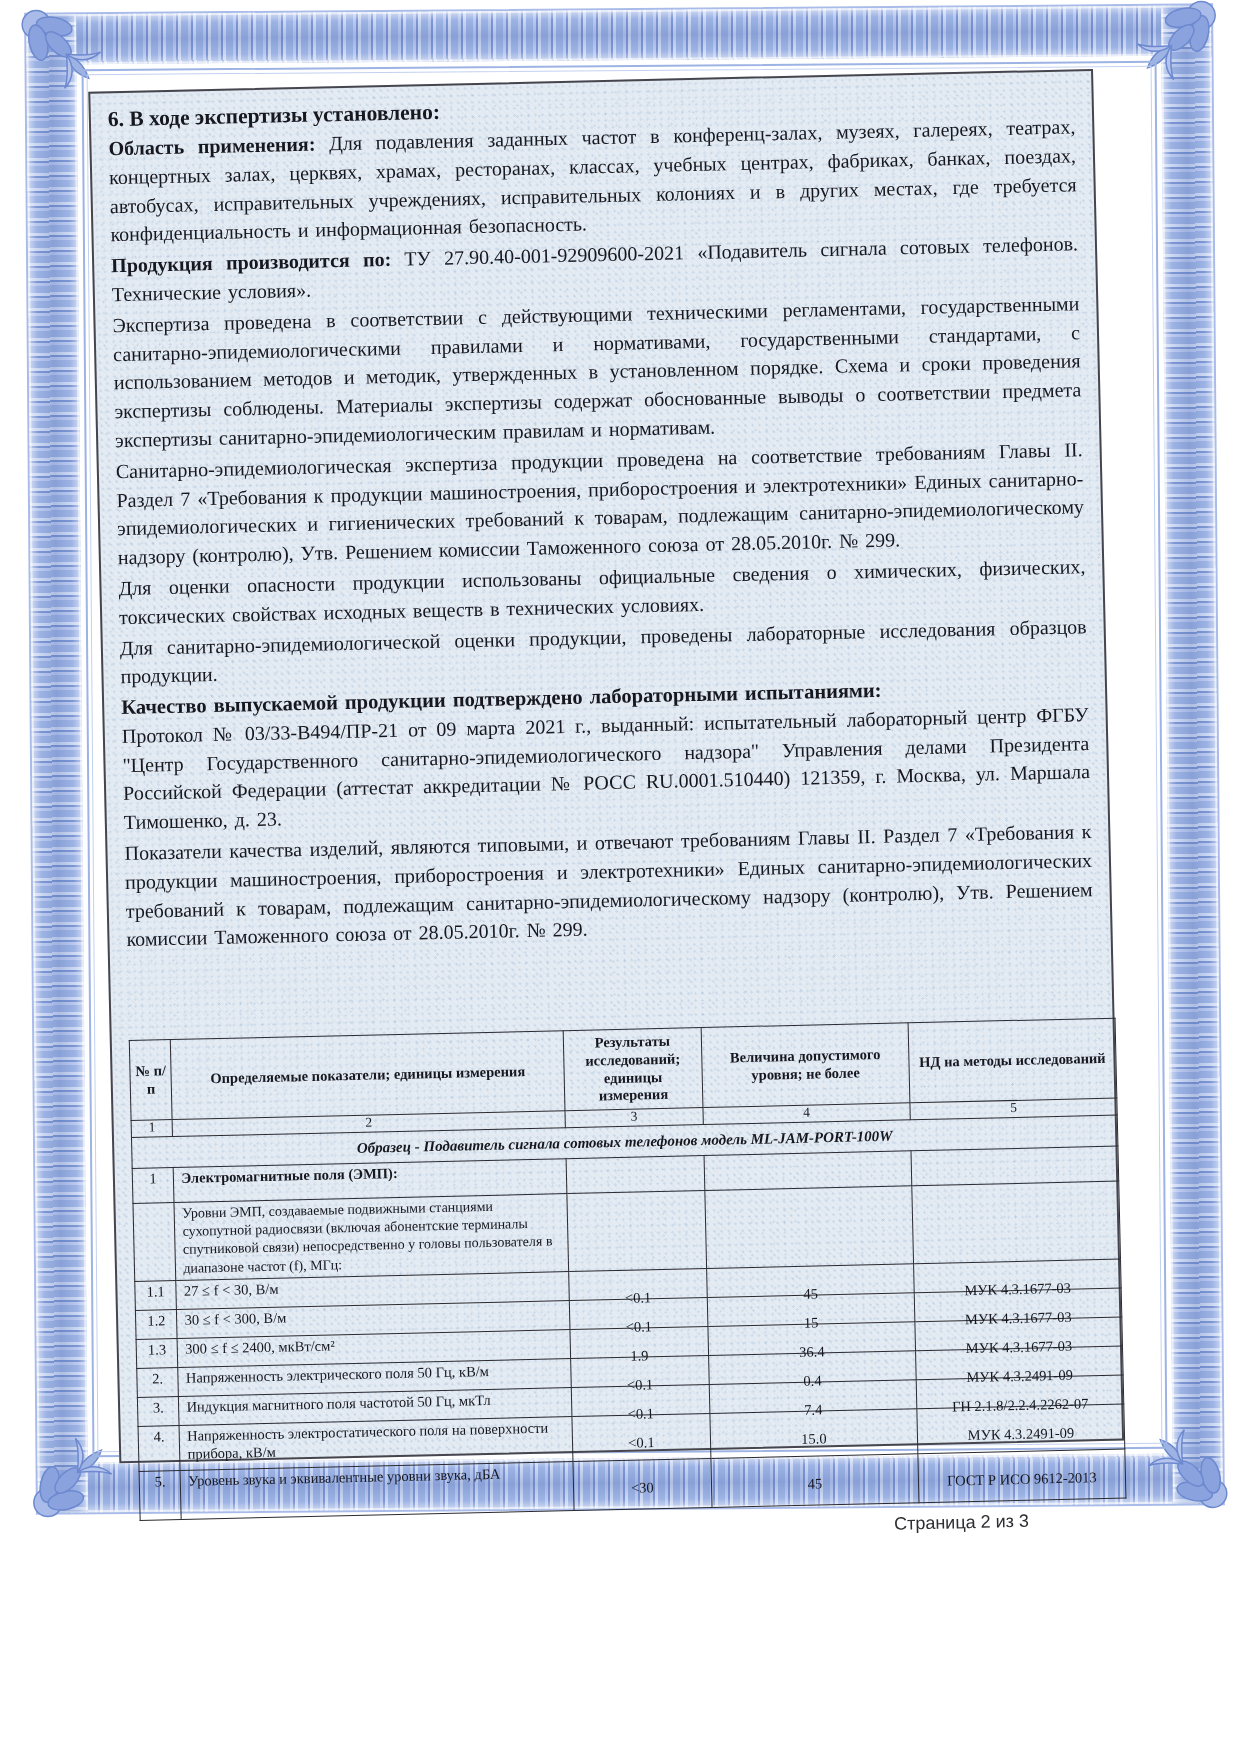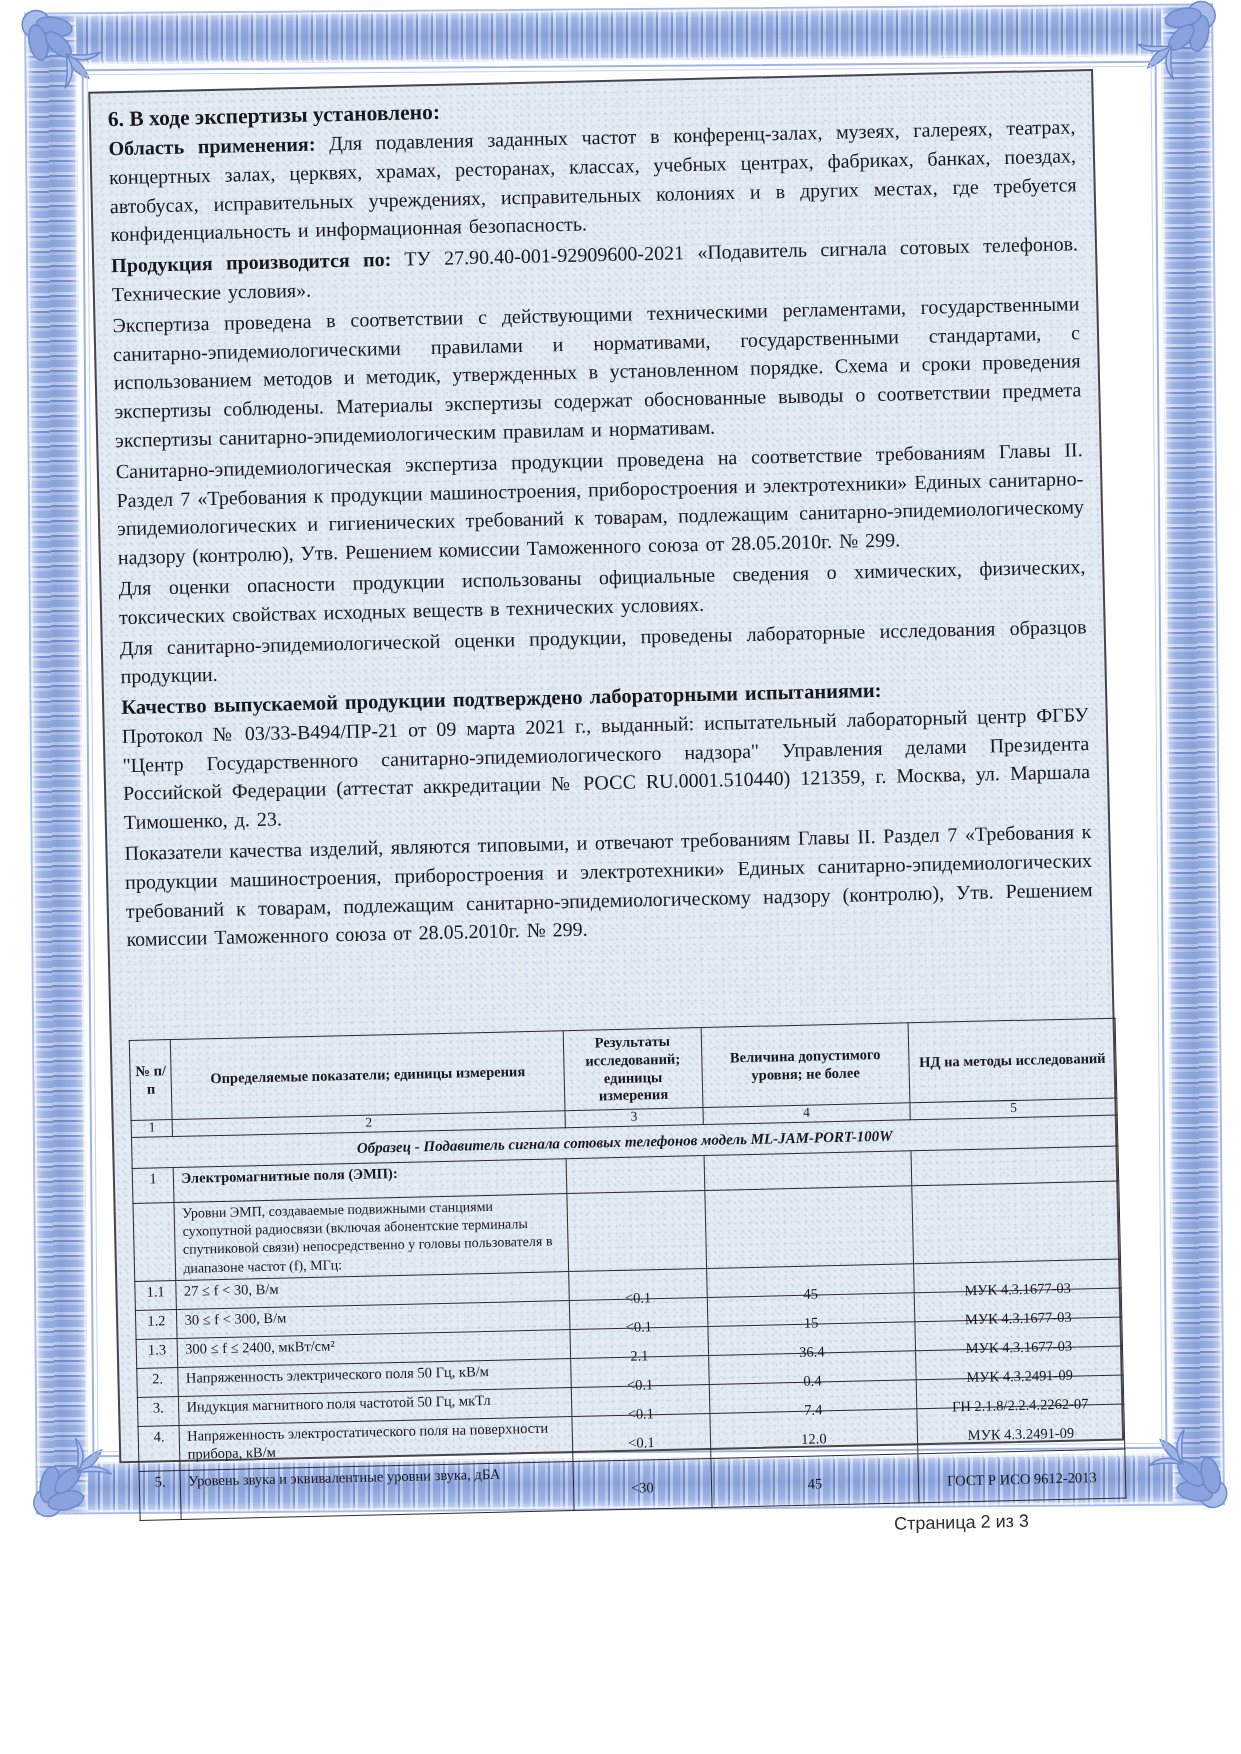--- a/index.html
+++ b/index.html
@@ -213,21 +213,21 @@
         <tr class="r-std">
           <td class="cnum">1.2</td>
           <td>30 ≤ f &lt; 300, В/м</td>
           <td class="cval"><span class="shift">&lt;0.1</span></td>
           <td class="cval"><span class="shift">15</span></td>
           <td class="cval"><span class="shift">МУК 4.3.1677-03</span></td>
         </tr>
         <tr class="r-std">
           <td class="cnum">1.3</td>
           <td>300 ≤ f ≤ 2400, мкВт/см²</td>
-          <td class="cval"><span class="shift">2.1</span></td>
+          <td class="cval"><span class="shift">1.9</span></td>
           <td class="cval"><span class="shift">36.4</span></td>
           <td class="cval"><span class="shift">МУК 4.3.1677-03</span></td>
         </tr>
         <tr class="r-std">
           <td class="cnum">2.</td>
           <td>Напряженность электрического поля 50 Гц, кВ/м</td>
           <td class="cval"><span class="shift">&lt;0.1</span></td>
           <td class="cval"><span class="shift">0.4</span></td>
           <td class="cval"><span class="shift">МУК 4.3.2491-09</span></td>
         </tr>
@@ -235,21 +235,21 @@
           <td class="cnum">3.</td>
           <td>Индукция магнитного поля частотой 50 Гц, мкТл</td>
           <td class="cval"><span class="shift">&lt;0.1</span></td>
           <td class="cval"><span class="shift">7.4</span></td>
           <td class="cval"><span class="shift">ГН 2.1.8/2.2.4.2262-07</span></td>
         </tr>
         <tr class="r-two">
           <td class="cnum">4.</td>
           <td>Напряженность электростатического поля на поверхности прибора, кВ/м</td>
           <td class="cval"><span class="shift">&lt;0.1</span></td>
-          <td class="cval"><span class="shift">12.0</span></td>
+          <td class="cval"><span class="shift">15.0</span></td>
           <td class="cval"><span class="shift">МУК 4.3.2491-09</span></td>
         </tr>
         <tr class="r-last">
           <td class="cnum">5.</td>
           <td>Уровень звука и эквивалентные уровни звука, дБА</td>
           <td class="cval"><span class="shift">&lt;30</span></td>
           <td class="cval"><span class="shift">45</span></td>
           <td class="cval"><span class="shift">ГОСТ Р ИСО 9612-2013</span></td>
         </tr>
       </tbody>

